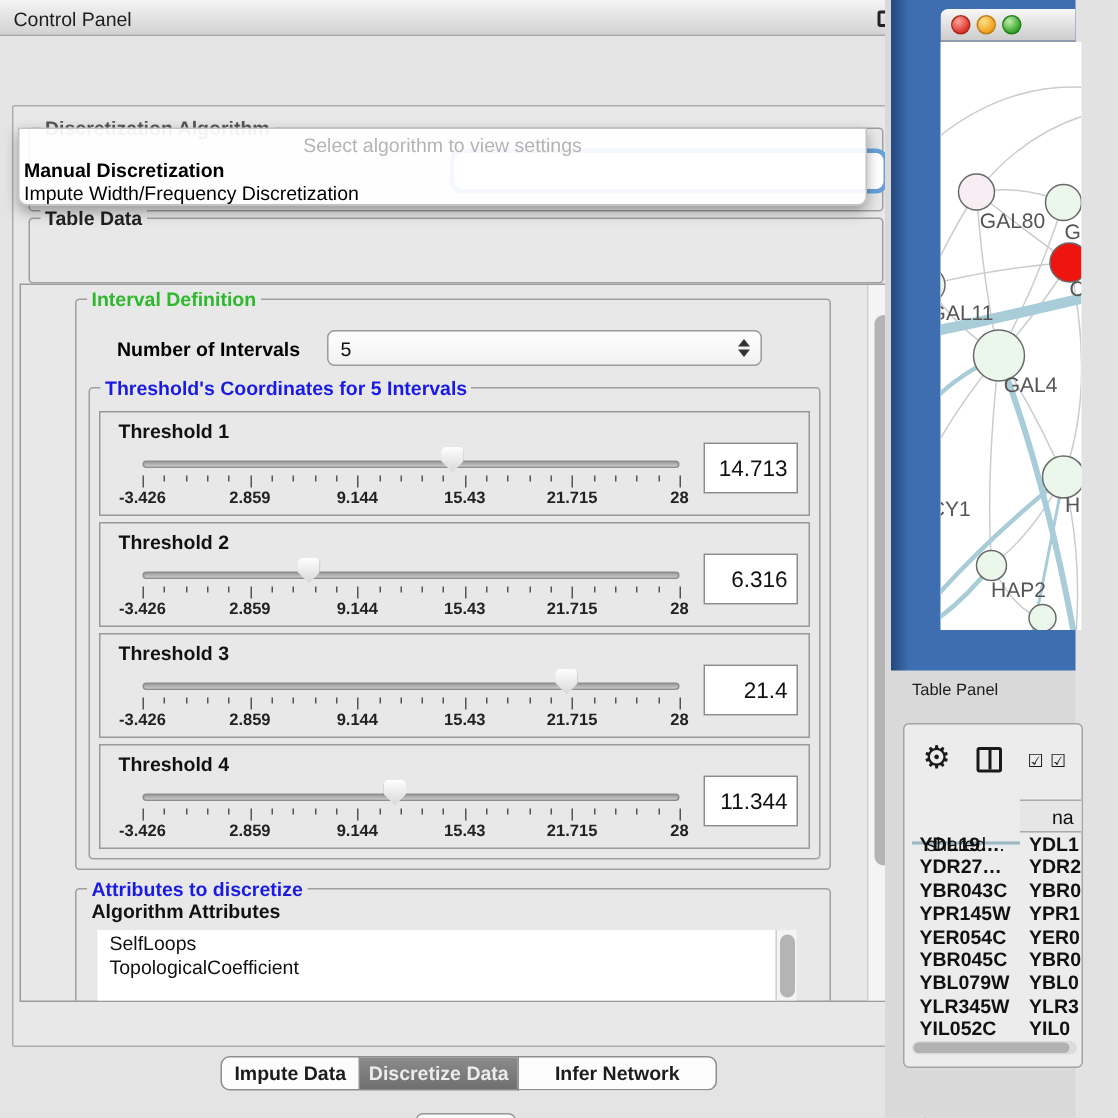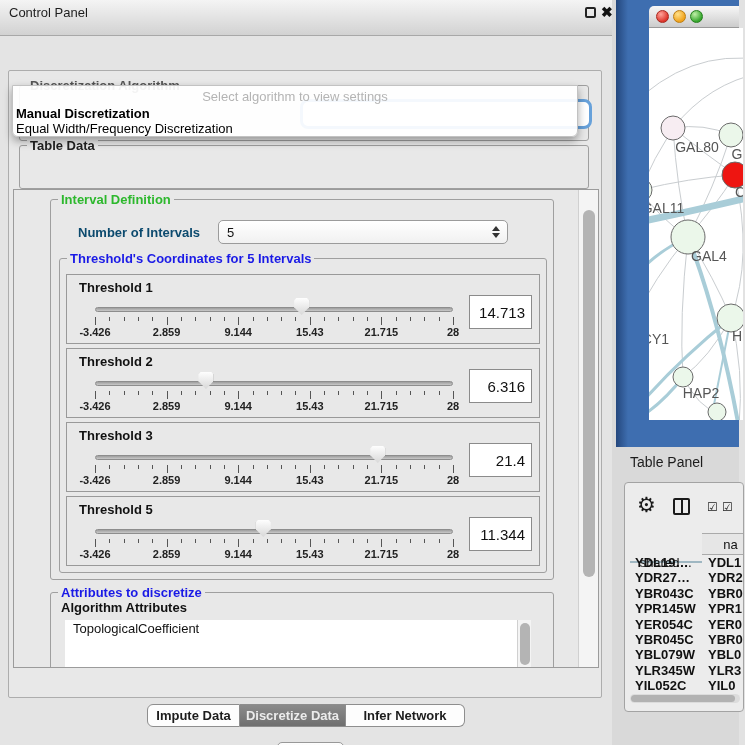--- a/index.html
+++ b/index.html
@@ -2,21 +2,21 @@
 <html><head>
 <meta charset="utf-8">
 <style>
   * { margin:0; padding:0; box-sizing:border-box; }
   html,body { width:745px; height:745px; overflow:hidden;
     font-family:"Liberation Sans", sans-serif; background:#e2e2e2; }
 
   
   #control-panel { position:absolute; left:0; top:0; width:617px; height:745px;
     background:#e4e4e4; border-right:1px solid #9a9a9a; }
-  #cp-titlebar { position:absolute; left:0; top:0; width:100%; height:36px;
+  #cp-titlebar { position:absolute; left:0; top:0; width:100%; height:24px;
     background:linear-gradient(#f4f4f4,#d2d2d2); border-bottom:1px solid #a8a8a8; }
   #cp-title { position:absolute; left:9px; top:5px; font-size:13px; color:#1d1d1d; }
   .win-btn { position:absolute; top:7px; cursor:default; }
   #float-btn { left:585px; width:11px; height:11px; border:2px solid #222; border-radius:2px; }
   #close-btn { left:601px; font-size:14px; font-weight:bold; color:#111; top:4px; }
 
   
   .seg-bar { position:absolute; display:flex; }
   .seg { background:#fdfdfd; border:1px solid #8e8e8e; border-left:none;
     font-size:13px; font-weight:bold; color:#1c1c1c; display:flex;
@@ -84,38 +84,38 @@
   #attr-list { position:absolute; left:14px; top:27px; width:452px; height:58px;
     background:#fff; overflow:hidden; }
   .attr-item { font-size:13px; color:#111; padding:1px 0 1px 8px; height:16px; }
 
   #apply-btn { position:absolute; left:268px; top:671px; width:67px; height:21px;
     background:linear-gradient(#fefefe,#e3e3e3); border:1px solid #989898;
     border-radius:5px; font-size:13px; color:#111; display:flex;
     align-items:center; justify-content:center; }
 
   
-  #right-section { position:absolute; left:612px; top:0; width:127px; height:745px;
+  #right-section { position:absolute; left:590px; top:0; width:127px; height:745px;
     background:#d9d9d9; }
   #net-window-frame { position:absolute; left:4px; top:0; width:123px; height:447px;
     background:linear-gradient(90deg,#24477d 0px,#3e6eb0 12px); }
   #net-titlebar { position:absolute; left:33px; top:6px; width:90px; height:22px;
     background:linear-gradient(#f7f7f7,#cccccc); border-radius:5px 0 0 0;
     border-bottom:1px solid #999; }
   .traffic { position:absolute; top:4px; width:13px; height:13px; border-radius:50%; }
   #tl-red { left:7px; background:radial-gradient(circle at 35% 30%, #ffa39a, #dd352b 70%);
     border:1px solid #a8271e; }
   #tl-yellow { left:24px; background:radial-gradient(circle at 35% 30%, #ffe08a, #f0a21c 70%);
     border:1px solid #bb7d12; }
   #tl-green { left:41px; background:radial-gradient(circle at 35% 30%, #c0f0a8, #35a52c 70%);
     border:1px solid #237f1c; }
   #net-canvas { position:absolute; left:33px; top:28px; width:94px; height:392px;
     background:#fff; overflow:hidden; }
 
-  #table-panel-label { position:absolute; left:18px; top:454px; font-size:14px; color:#1d1d1d; }
+  #table-panel-label { position:absolute; left:18px; top:454px; font-size:11px; color:#1d1d1d; }
   #table-panel { position:absolute; left:12px; top:482px; width:120px; height:230px;
     background:#ececec; border:1px solid #a3a3a3; border-radius:4px; overflow:hidden; }
   #tp-toolbar { position:absolute; left:0; top:0; width:100%; height:48px; }
   #gear-ic { position:absolute; left:12px; top:10px; font-size:21px; color:#1a1a1a; }
   #split-ic { position:absolute; left:48px; top:15px; width:17px; height:17px;
     border:2px solid #1a1a1a; border-radius:2px; }
   #split-ic:after { content:""; position:absolute; left:6px; top:0; width:2px; height:13px; background:#1a1a1a; }
   .check-ic { position:absolute; top:17px; font-size:12px; color:#1a1a1a; }
   #tp-table { position:absolute; left:5px; top:50px; width:130px; }
   .tp-header { display:flex; height:22px; }
@@ -158,21 +158,21 @@
 
     <div class="groupbox" style="left:10px; top:74px; width:570px; height:44px;">
       <span class="grouplabel" style="color:#222;">Table Data</span>
     </div>
 
     <div id="scroll-viewport">
 
       <div class="groupbox" style="left:36px; top:9px; width:504px; height:381px;">
         <span class="grouplabel" id="interval-def-label" style="color: rgb(45, 184, 45);">Interval Definition</span>
 
-        <span style="position:absolute; left:27px; top:25px; font-size:13px; font-weight:bold; color:#0c4a6e;">Number of Intervals</span>
+        <span style="position:absolute; left:27px; top:25px; font-size:13px; font-weight:bold; color:#000000;">Number of Intervals</span>
         <div class="combo" style="left:167px; top:20px; width:290px; height:24px;">
           <span>5</span>
           <span class="stepper"></span>
         </div>
 
         <div class="groupbox" style="left:8px; top:58px; width:488px; height:315px;">
           <span class="grouplabel" id="thresholds-title" style="color: rgb(26, 26, 230);">Threshold's Coordinates for 5 Intervals</span>
           <div id="thresholds-container">
               <div class="threshold-box" style="left: 6px; top: 15px;">
                 <div class="th-label">Threshold 1</div>
@@ -294,21 +294,21 @@
                   <span class="ticklabel" style="left: 0%;">-3.426</span>
                   <span class="ticklabel" style="left: 20%;">2.859</span>
                   <span class="ticklabel" style="left: 40%;">9.144</span>
                   <span class="ticklabel" style="left: 60%;">15.43</span>
                   <span class="ticklabel" style="left: 80%;">21.715</span>
                   <span class="ticklabel" style="left: 100%;">28</span>
                 </div>
                 <div class="th-value">21.4</div>
               </div>
               <div class="threshold-box" style="left: 6px; top: 237px;">
-                <div class="th-label">Threshold 5</div>
+                <div class="th-label">Threshold 4</div>
                 <div class="th-track"></div>
                 <div class="th-thumb" style="left: 188.757px;"></div>
                 <div class="th-ticks">
                   <div class="tick" style="left: 0%; height: 8px;"></div>
                   <div class="tick" style="left: 4%; height: 4px;"></div>
                   <div class="tick" style="left: 8%; height: 4px;"></div>
                   <div class="tick" style="left: 12%; height: 4px;"></div>
                   <div class="tick" style="left: 16%; height: 4px;"></div>
                   <div class="tick" style="left: 20%; height: 8px;"></div>
                   <div class="tick" style="left: 24%; height: 4px;"></div>
@@ -343,50 +343,51 @@
                 <div class="th-value">11.344</div>
               </div>
             </div>
         </div>
       </div>
 
       <div class="groupbox" style="left:36px; top:402px; width:504px; height:84px;">
         <span class="grouplabel" id="attributes-label" style="color: rgb(26, 26, 230);">Attributes to discretize</span>
         <span style="position:absolute; left:10px; top:7px; font-size:13px; font-weight:bold; color:#111;">Algorithm Attributes</span>
         <div id="attr-list">
+            <div class="attr-item">SelfLoops</div>
             <div class="attr-item">TopologicalCoefficient</div>
           </div>
         <div class="vscroll-track" style="left:466px; top:27px; width:14px; height:58px;">
           <div class="vscroll-thumb" style="left:2px; top:3px; width:10px; height:42px;"></div>
         </div>
       </div>
 
       <div class="vscroll-track" style="left:564px; top:0; width:21px; height:479px;">
         <div class="vscroll-thumb" style="left:4px; top:20px; width:12px; height:367px;"></div>
       </div>
     </div>
 
     <div id="apply-btn">Apply</div>
   </div>
 
   <div id="algo-combo-behind"></div>
   <div id="algo-popup">
     <div id="algo-hint">Select algorithm to view settings</div>
   <div class="algo-item bold" style="top: 20px;">Manual Discretization</div>
-      <div class="algo-item" style="top: 35px;">Equal Width/Frequency Discretization</div>
+      <div class="algo-item" style="top: 35px;">Impute Width/Frequency Discretization</div>
     </div>
 
   <div class="seg-bar" style="left:147px; top:704px; height:23px;" id="bottom-tabbar">
       <div class="seg first" style="width: 93px;">
         <span>Impute Data</span>
       </div>
       <div class="seg selected" style="width: 106px;">
         <span>Discretize Data</span>
       </div>
-      <div class="seg last" style="width: 119px;">
+      <div class="seg last" style="width: 132px;">
         <span>Infer Network</span>
       </div>
     </div>
 </div>
 
 <div id="right-section">
 
   <div id="net-window-frame">
     <div id="net-titlebar">
       <div id="tl-red" class="traffic"></div>

